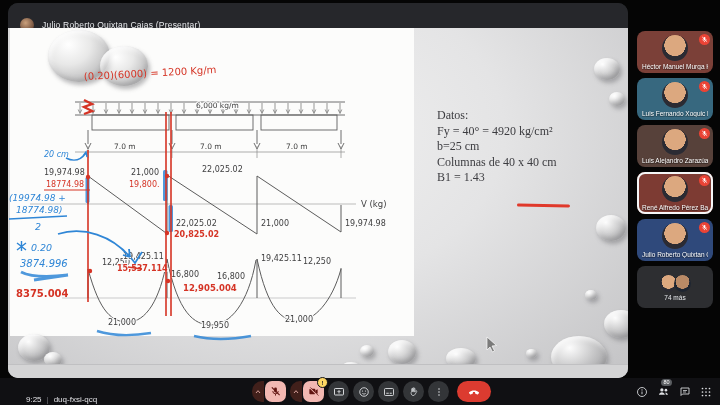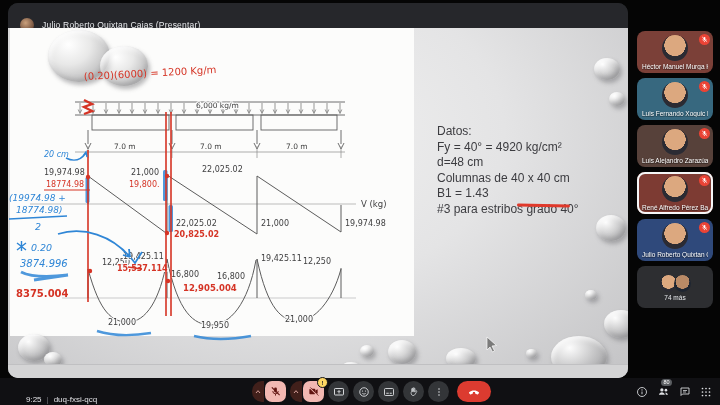--- a/index.html
+++ b/index.html
@@ -15,21 +15,21 @@
   .presenter-name{font-size:8.5px;color:#e8eaed;letter-spacing:.2px;white-space:nowrap;}
   .slide{position:absolute;top:25px;left:0;right:0;bottom:0;
     background:radial-gradient(ellipse at 45% 30%, #f1f1f1 0%, #e4e4e5 45%, #c3c3c5 100%);}
   .page{position:absolute;left:2px;top:0;width:404px;height:308px;background:#fcfcfb;}
   .slide-footer{position:absolute;left:0;right:0;bottom:0;height:13px;background:#d4d4d5;border-top:1px solid #c0c0c2;}
   .droplet{position:absolute;border-radius:50%;
     background:radial-gradient(ellipse at 33% 28%, rgba(255,255,255,.95) 0%, rgba(216,216,216,.55) 38%, rgba(148,148,150,.6) 74%, rgba(214,214,214,.5) 100%);
     box-shadow:2px 3px 4px rgba(105,105,108,.45), inset -2px -3px 4px rgba(120,120,122,.35), inset 2px 3px 5px rgba(255,255,255,.85);}
 
   
-  .datos{position:absolute;left:429px;top:96px;width:200px;color:#3c3c40;font-size:12px;line-height:15.5px;}
+  .datos{position:absolute;left:429px;top:80px;width:200px;color:#3c3c40;font-size:12px;line-height:15.5px;font-family:Liberation Serif, serif;}
   .datos div{white-space:nowrap;}
   .datos-underline{position:absolute;left:509px;top:176px;width:53px;height:2.5px;background:#e0392b;
     border-radius:2px;transform:rotate(1.2deg);}
 
   
   .filmstrip{position:absolute;left:637px;top:31px;width:76px;}
   .tile{position:relative;width:76px;height:42px;border-radius:8px;margin-bottom:5px;overflow:hidden;background:#333;}
   .tile.speaking{outline:2px solid #f5f6f7;outline-offset:-2px;}
   .p-avatar{position:absolute;left:25px;top:4px;width:26px;height:26px;border-radius:50%;
     background:radial-gradient(circle at 50% 40%, #dca87f 0 52%, #2b2b33 53%);}
@@ -98,24 +98,23 @@
       <div class="droplet" style="left:518px;top:321px;width:11px;height:9px;"></div>
       <div class="droplet" style="left:543px;top:308px;width:56px;height:42px;"></div>
       <div class="droplet" style="left:10px;top:306px;width:32px;height:27px;"></div>
       <div class="droplet" style="left:36px;top:324px;width:18px;height:15px;"></div>
       <div class="droplet" style="left:332px;top:334px;width:22px;height:16px;"></div>
       <div class="droplet" style="left:512px;top:340px;width:12px;height:10px;"></div>
 
       <div class="datos">
         <div>Datos:</div>
         <div>Fy = 40° = 4920 kg/cm²</div>
-        <div>d=48 cm</div>
+        <div>b=25 cm</div>
         <div>Columnas de 40 x 40 cm</div>
         <div>B1 = 1.43</div>
-        <div>#3 para estribos grado 40°</div>
       </div>
       <div class="datos-underline"></div>
       <div class="slide-footer"></div>
     </div>
   </div>
 
   <svg class="wb" width="720" height="405" viewBox="0 0 720 405">
 
     <g stroke="#5f5f5f" fill="none" stroke-width=".9">
       <path d="M75,102 H345 M75,115 H345"></path>

